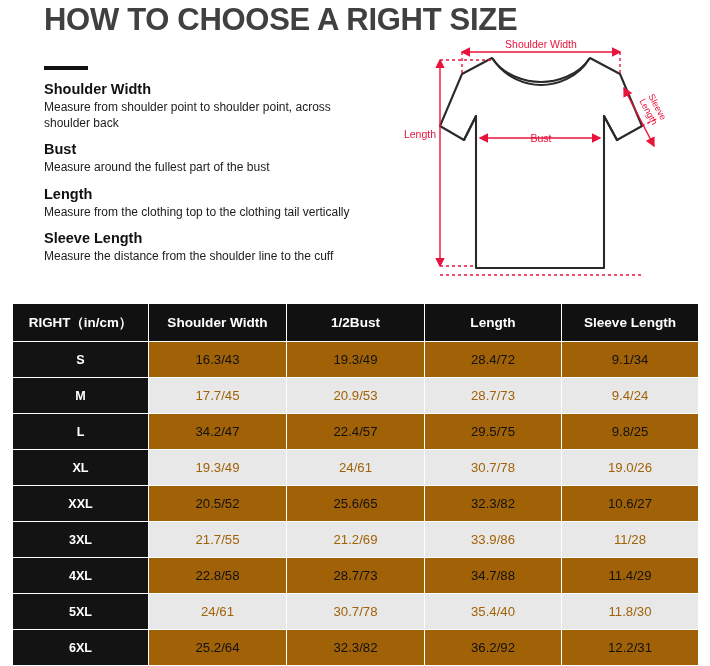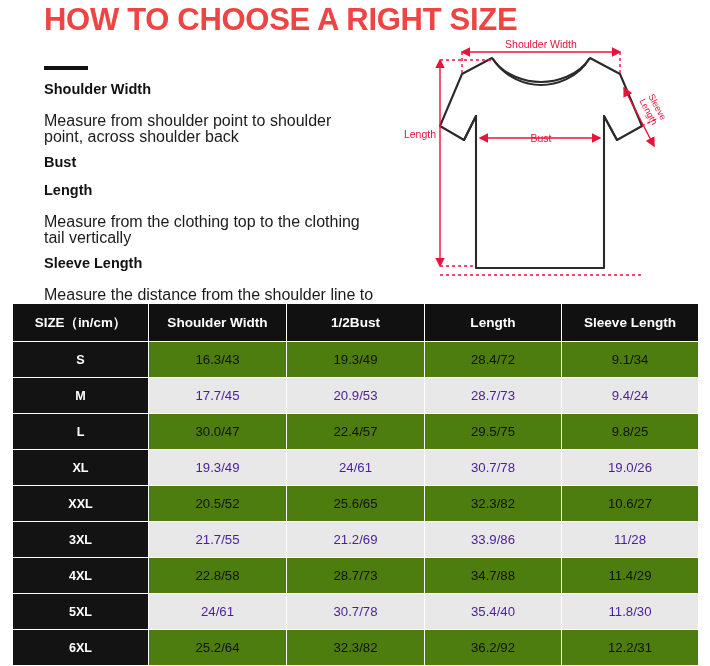--- a/index.html
+++ b/index.html
@@ -22,21 +22,21 @@
   }
 
   
   .title {
     position: absolute;
     left: 44px;
     top: 2px;
     font-size: 31px;
     font-weight: bold;
     letter-spacing: -0.3px;
-    color: #ef4444;
+    color: #404040;
     white-space: nowrap;
   }
   .title-rule {
     position: absolute;
     left: 44px;
     top: 66px;
     width: 44px;
     height: 4px;
     background: #111111;
   }
@@ -49,24 +49,24 @@
     width: 330px;
   }
   .guide-item { margin-bottom: 9px; }
   .guide-term {
     font-size: 14.5px;
     font-weight: bold;
     color: #111111;
     line-height: 19px;
   }
   .guide-desc {
-    font-size: 16px;
+    font-size: 12px;
     color: #1b1b1b;
     line-height: 15.5px;
-    margin-top: 14px;
+    margin-top: 1px;
   }
 
   
   .illo {
     position: absolute;
     left: 392px;
     top: 30px;
     width: 300px;
     height: 260px;
   }
@@ -109,38 +109,39 @@
     font-size: 13.4px;
   }
   
   table.size-table tbody td.size-cell {
     background: #131313;
     color: #ffffff;
     font-weight: bold;
     font-size: 12.6px;
   }
   
-  table.size-table tbody tr.rowA td.data-cell { background: #4d7c0f; color: #111111; }
-  table.size-table tbody tr.rowB td.data-cell { background: #e8e8e8; color: #4c1d95; }
+  table.size-table tbody tr.rowA td.data-cell { background: #a16207; color: #111111; }
+  table.size-table tbody tr.rowB td.data-cell { background: #e8e8e8; color: #a16207; }
 </style>
 </head>
 <body>
 
 <div class="page">
 
   <div class="title">HOW TO CHOOSE A RIGHT SIZE</div>
   <div class="title-rule"></div>
 
   <div class="guide">
     <div class="guide-item">
       <div class="guide-term">Shoulder Width</div>
       <div class="guide-desc">Measure from shoulder point to shoulder point, across shoulder back</div>
     </div>
     <div class="guide-item">
       <div class="guide-term">Bust</div>
+      <div class="guide-desc">Measure around the fullest part of the bust</div>
     </div>
     <div class="guide-item">
       <div class="guide-term">Length</div>
       <div class="guide-desc">Measure from the clothing top to the clothing tail vertically</div>
     </div>
     <div class="guide-item">
       <div class="guide-term">Sleeve Length</div>
       <div class="guide-desc">Measure the distance from the shoulder line to the cuff</div>
     </div>
   </div>
@@ -210,21 +211,21 @@
     <table class="size-table">
       <colgroup>
         <col class="c0">
           <col class="c1">
           <col class="c2">
           <col class="c3">
           <col class="c4">
       </colgroup>
       <thead>
         <tr>
-          <th class="head-size">SIZE（in/cm）</th>
+          <th class="head-size">RIGHT（in/cm）</th>
           <th>Shoulder Width</th>
           <th>1/2Bust</th>
           <th>Length</th>
           <th>Sleeve Length</th>
         </tr>
       </thead>
       <tbody>
         <tr class="rowA">
           <td class="size-cell">S</td>
           <td class="data-cell">16.3/43</td>
@@ -234,21 +235,21 @@
         </tr>
         <tr class="rowB">
           <td class="size-cell">M</td>
           <td class="data-cell">17.7/45</td>
           <td class="data-cell">20.9/53</td>
           <td class="data-cell">28.7/73</td>
           <td class="data-cell">9.4/24</td>
         </tr>
         <tr class="rowA">
           <td class="size-cell">L</td>
-          <td class="data-cell">30.0/47</td>
+          <td class="data-cell">34.2/47</td>
           <td class="data-cell">22.4/57</td>
           <td class="data-cell">29.5/75</td>
           <td class="data-cell">9.8/25</td>
         </tr>
         <tr class="rowB">
           <td class="size-cell">XL</td>
           <td class="data-cell">19.3/49</td>
           <td class="data-cell">24/61</td>
           <td class="data-cell">30.7/78</td>
           <td class="data-cell">19.0/26</td>

